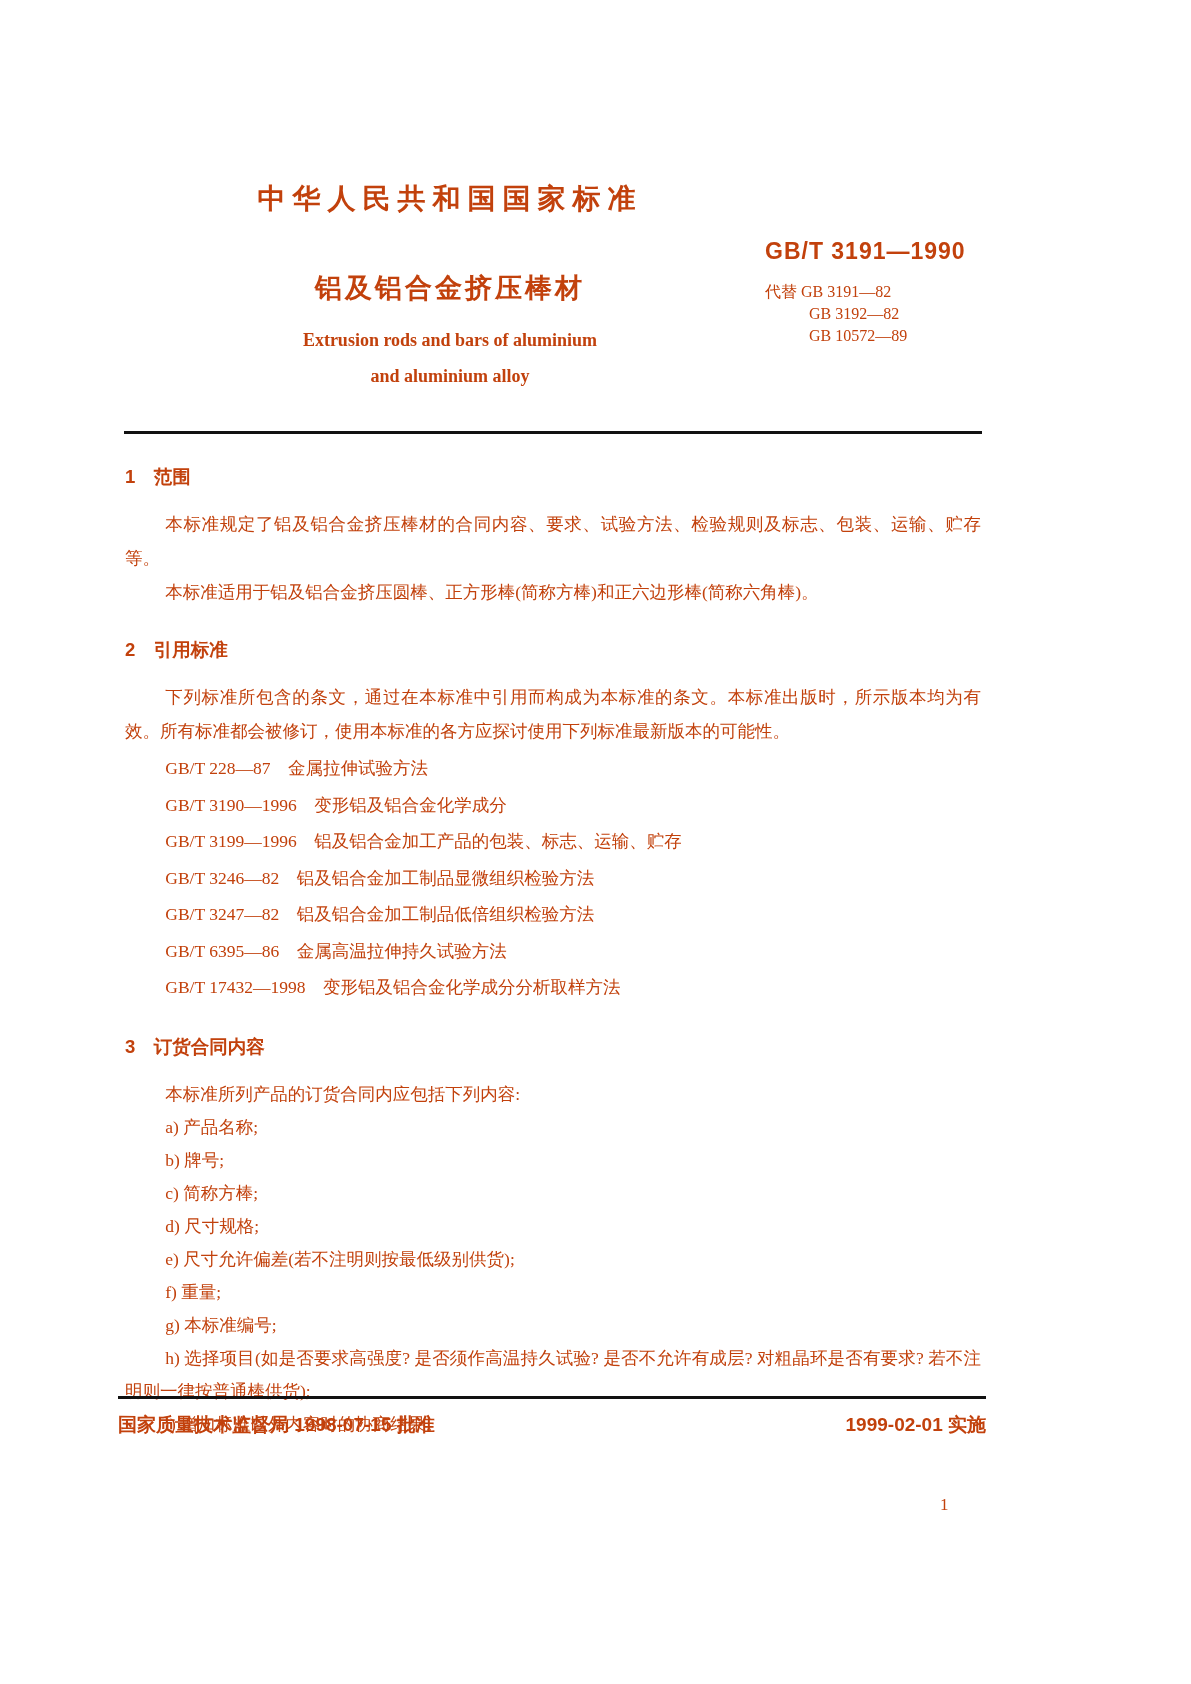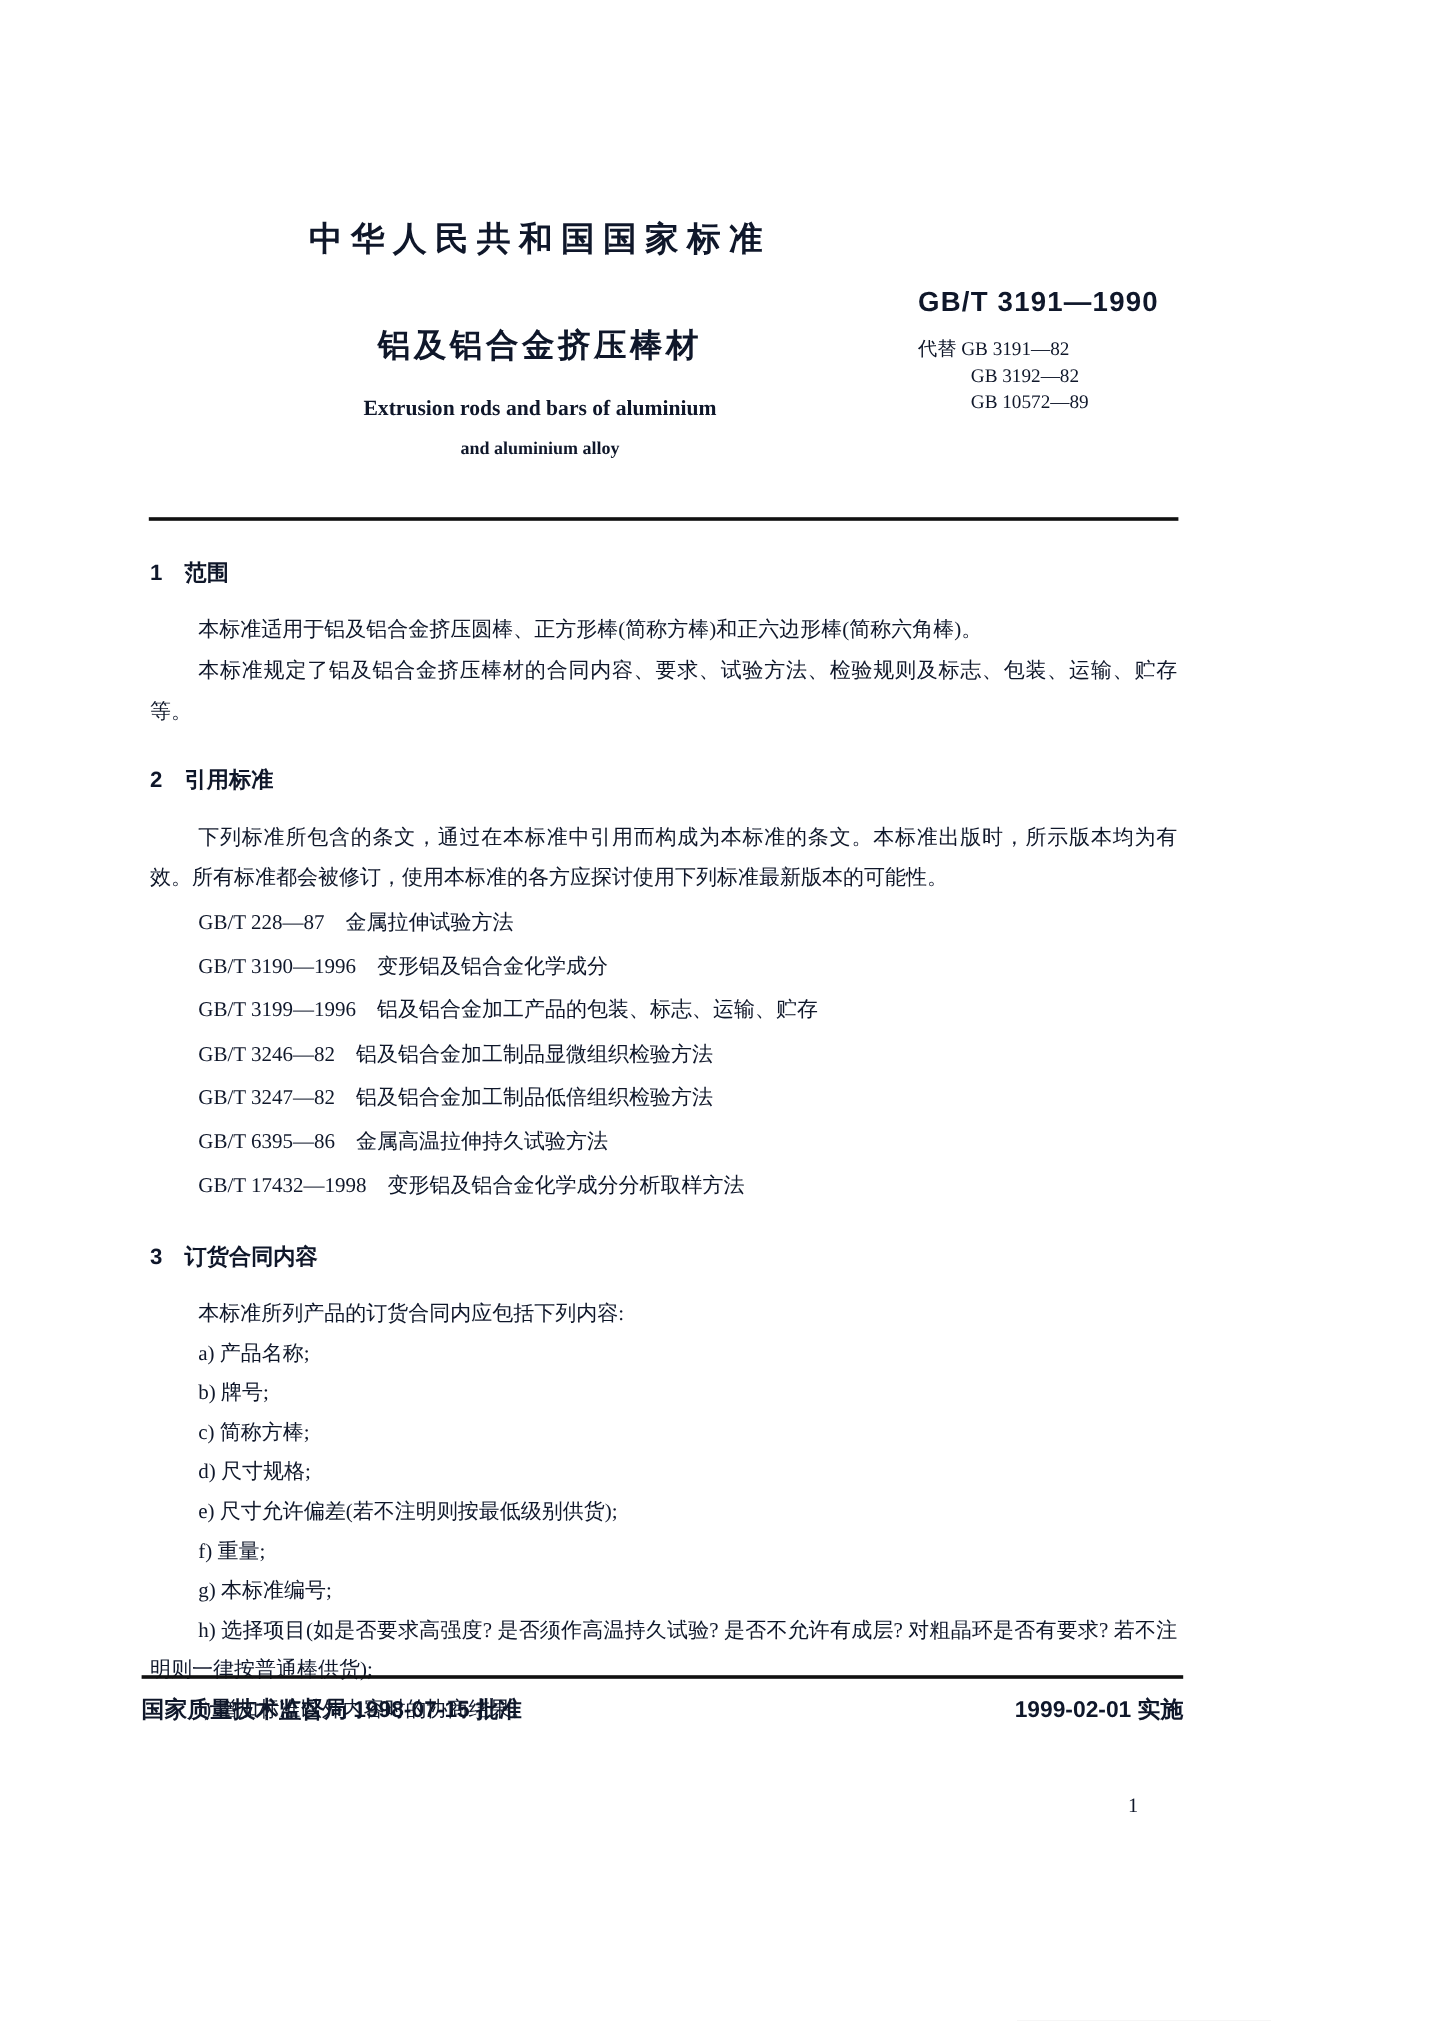--- a/index.html
+++ b/index.html
@@ -7,21 +7,21 @@
     padding: 0;
     background: #e8e8e8;
   }
   .page {
     position: relative;
     width: 1191px;
     height: 1684px;
     margin: 0 auto;
     background: #ffffff;
     font-family: "Liberation Serif", "DejaVu Serif", serif;
-    color: #0f172a;
+    color: #c2410c;
     overflow: hidden;
   }
 
   
   .header-left {
     position: absolute;
     left: 125px;
     top: 180px;
     width: 650px;
     height: 235px;
@@ -49,21 +49,21 @@
     position: absolute;
     top: 150px;
     width: 100%;
     font-size: 18px;
     font-weight: bold;
   }
   .eng-title-2 {
     position: absolute;
     top: 186px;
     width: 100%;
-    font-size: 15px;
+    font-size: 18px;
     font-weight: bold;
   }
   .header-right {
     position: absolute;
     left: 765px;
     top: 238px;
     width: 235px;
   }
   .std-number {
     font-size: 23px;
@@ -174,22 +174,22 @@
       <div class="cont">GB 3192—82</div>
       <div class="cont">GB 10572—89</div>
     </div>
   </div>
 
   <div class="header-rule"></div>
 
   <div class="content">
 
     <div class="section-heading first">1　范围</div>
+    <p class="para">本标准规定了铝及铝合金挤压棒材的合同内容、要求、试验方法、检验规则及标志、包装、运输、贮存等。</p>
     <p class="para">本标准适用于铝及铝合金挤压圆棒、正方形棒(简称方棒)和正六边形棒(简称六角棒)。</p>
-    <p class="para">本标准规定了铝及铝合金挤压棒材的合同内容、要求、试验方法、检验规则及标志、包装、运输、贮存等。</p>
 
     <div class="section-heading">2　引用标准</div>
     <p class="para">下列标准所包含的条文，通过在本标准中引用而构成为本标准的条文。本标准出版时，所示版本均为有效。所有标准都会被修订，使用本标准的各方应探讨使用下列标准最新版本的可能性。</p>
     <div class="ref-list">
       <div class="ref-item">GB/T 228—87　金属拉伸试验方法</div>
       <div class="ref-item">GB/T 3190—1996　变形铝及铝合金化学成分</div>
       <div class="ref-item">GB/T 3199—1996　铝及铝合金加工产品的包装、标志、运输、贮存</div>
       <div class="ref-item">GB/T 3246—82　铝及铝合金加工制品显微组织检验方法</div>
       <div class="ref-item">GB/T 3247—82　铝及铝合金加工制品低倍组织检验方法</div>
       <div class="ref-item">GB/T 6395—86　金属高温拉伸持久试验方法</div>

